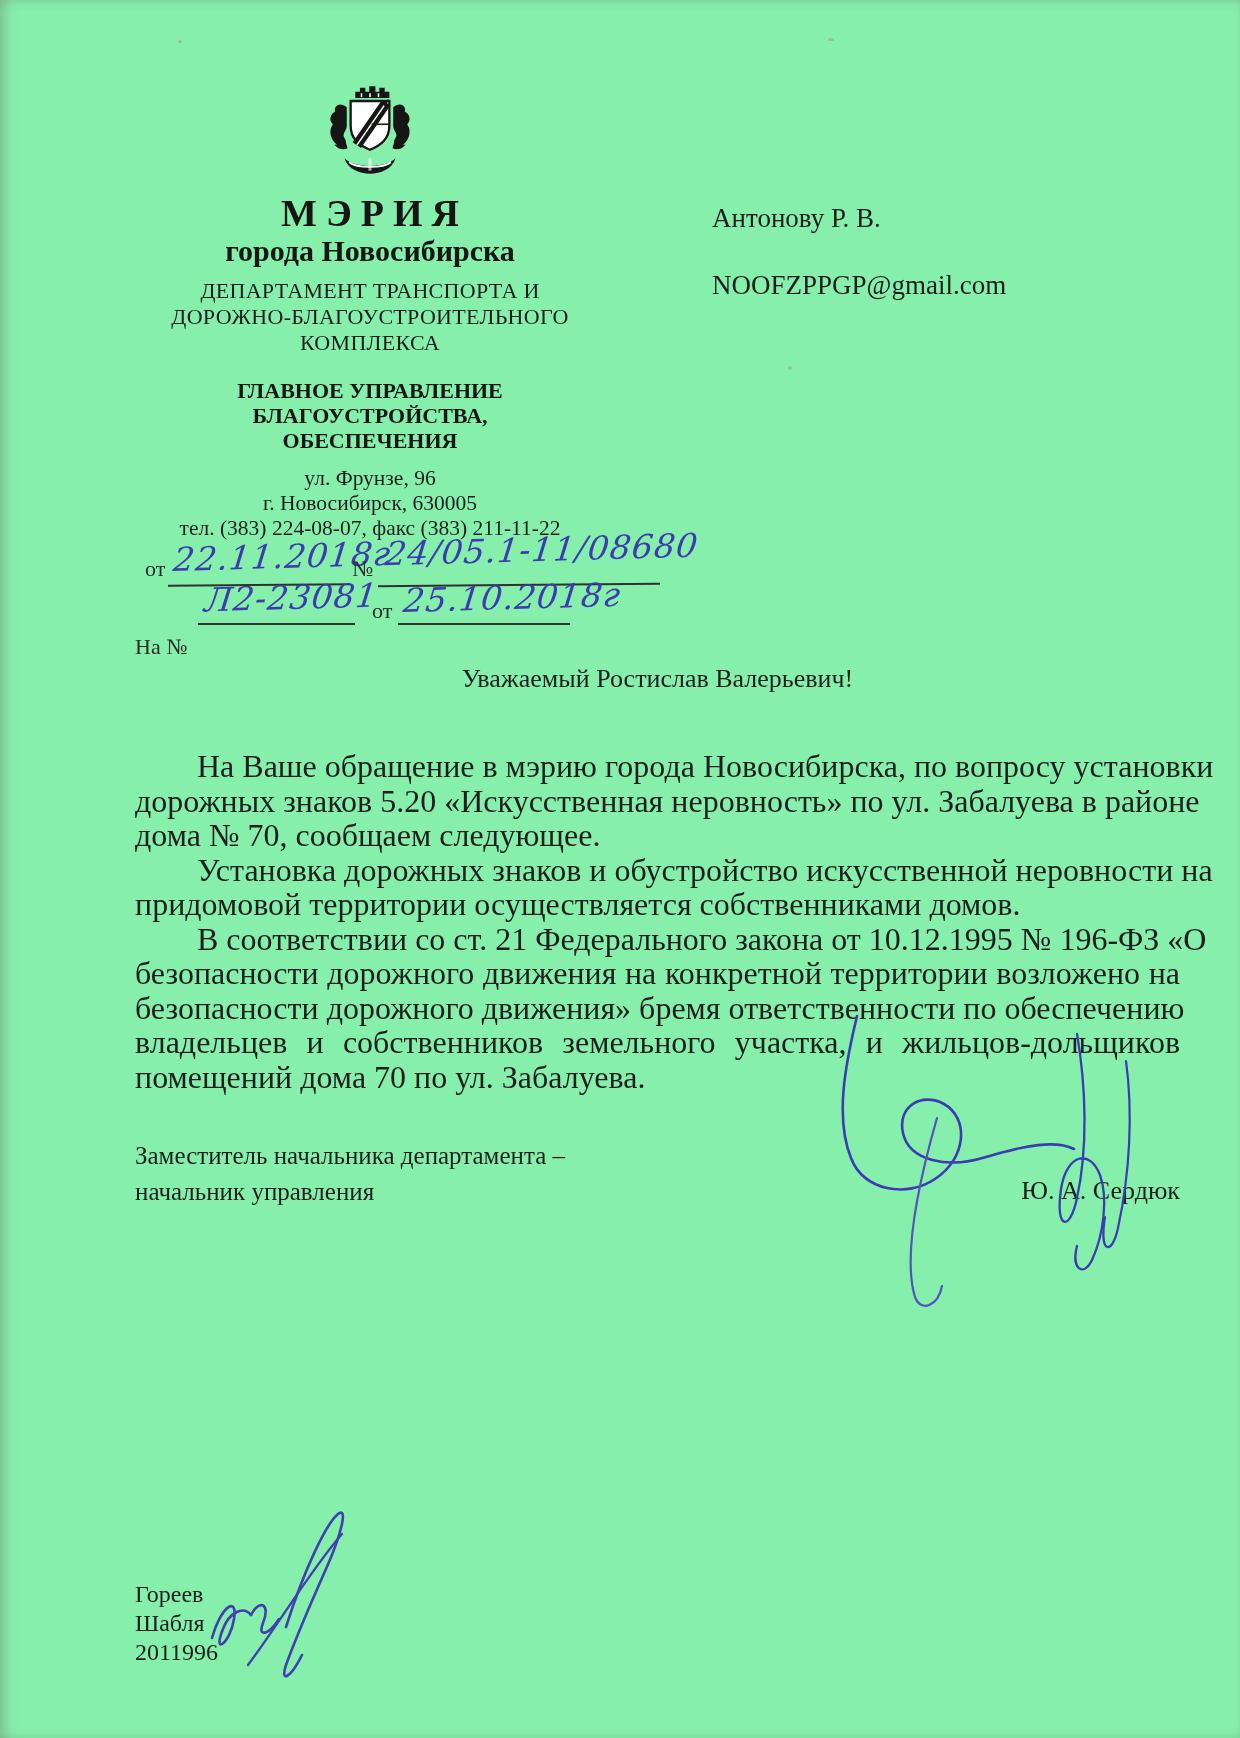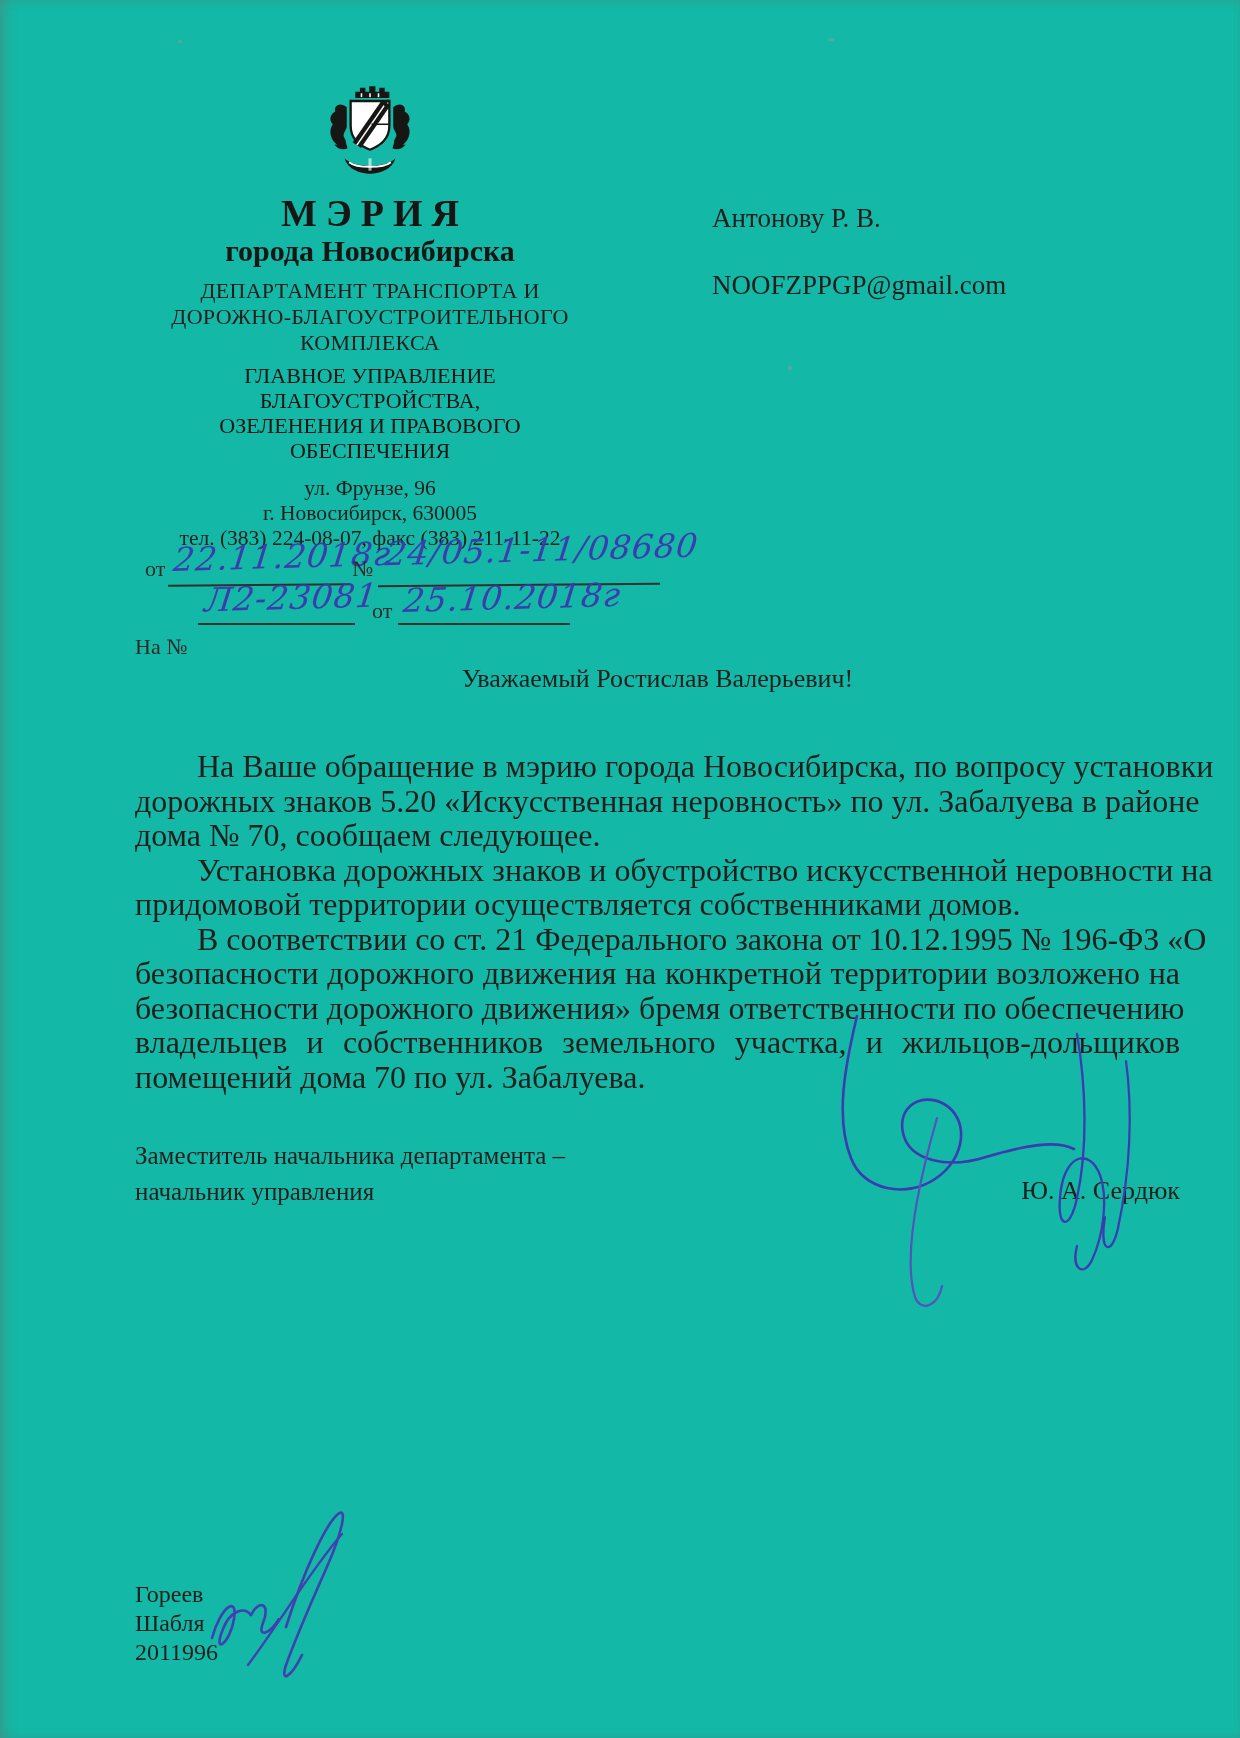--- a/index.html
+++ b/index.html
@@ -1,34 +1,34 @@
 <!DOCTYPE html>
 <html><head>
 <meta charset="utf-8">
 <style>
   html,body{margin:0;padding:0;background:#d8d8d4;}
   .page{
     position:relative;
     width:1240px;height:1738px;
     margin:0 auto;
-    background:#14b8a6;
+    background:#86efac;
     font-family:"Liberation Serif", serif;
     color:#1f1f1d;
     overflow:hidden;
     box-shadow: inset 14px 0 12px -9px rgba(110,110,100,.35),
                 inset 0 8px 8px -6px rgba(110,110,100,.22),
                 inset -5px -8px 10px -8px rgba(110,110,100,.25);
   }
   
   .letterhead{position:absolute;left:115px;top:84px;width:510px;text-align:center;}
   .emblem{display:block;margin:0 auto;width:94px;height:96px;}
   .org{margin-top:14px;font-size:38px;font-weight:bold;letter-spacing:9px;padding-left:9px;line-height:38px;color:#161614;}
   .org-sub{margin-top:2px;font-size:30px;font-weight:bold;line-height:34px;color:#161614;}
   .dept{margin-top:10px;font-size:22px;line-height:26px;letter-spacing:.3px;}
-  .division{margin-top:7px;font-size:22px;font-weight:normal;line-height:25px;color:#161614;}
+  .division{margin-top:22px;font-size:22px;font-weight:bold;line-height:25px;color:#161614;}
   .addr{margin-top:13px;font-size:21.5px;line-height:25px;}
   
   .recipient{position:absolute;left:712px;top:203px;font-size:27px;line-height:30px;}
   .recipient .email{margin-top:37px;}
   
   .ref-label{position:absolute;font-size:22px;color:#2b2b29;}
   .hw{
     position:absolute;
     font-family:"DejaVu Serif", serif;
     font-style:italic;
@@ -98,21 +98,20 @@
 
     <div class="dept">
       <div>ДЕПАРТАМЕНТ ТРАНСПОРТА И</div>
       <div>ДОРОЖНО-БЛАГОУСТРОИТЕЛЬНОГО</div>
       <div>КОМПЛЕКСА</div>
     </div>
 
     <div class="division">
       <div>ГЛАВНОЕ УПРАВЛЕНИЕ</div>
       <div>БЛАГОУСТРОЙСТВА,</div>
-      <div>ОЗЕЛЕНЕНИЯ И ПРАВОВОГО</div>
       <div>ОБЕСПЕЧЕНИЯ</div>
     </div>
 
     <div class="addr">
       <div>ул. Фрунзе, 96</div>
       <div>г. Новосибирск, 630005</div>
       <div>тел. (383) 224-08-07, факс (383) 211-11-22</div>
     </div>
   </div>
 

